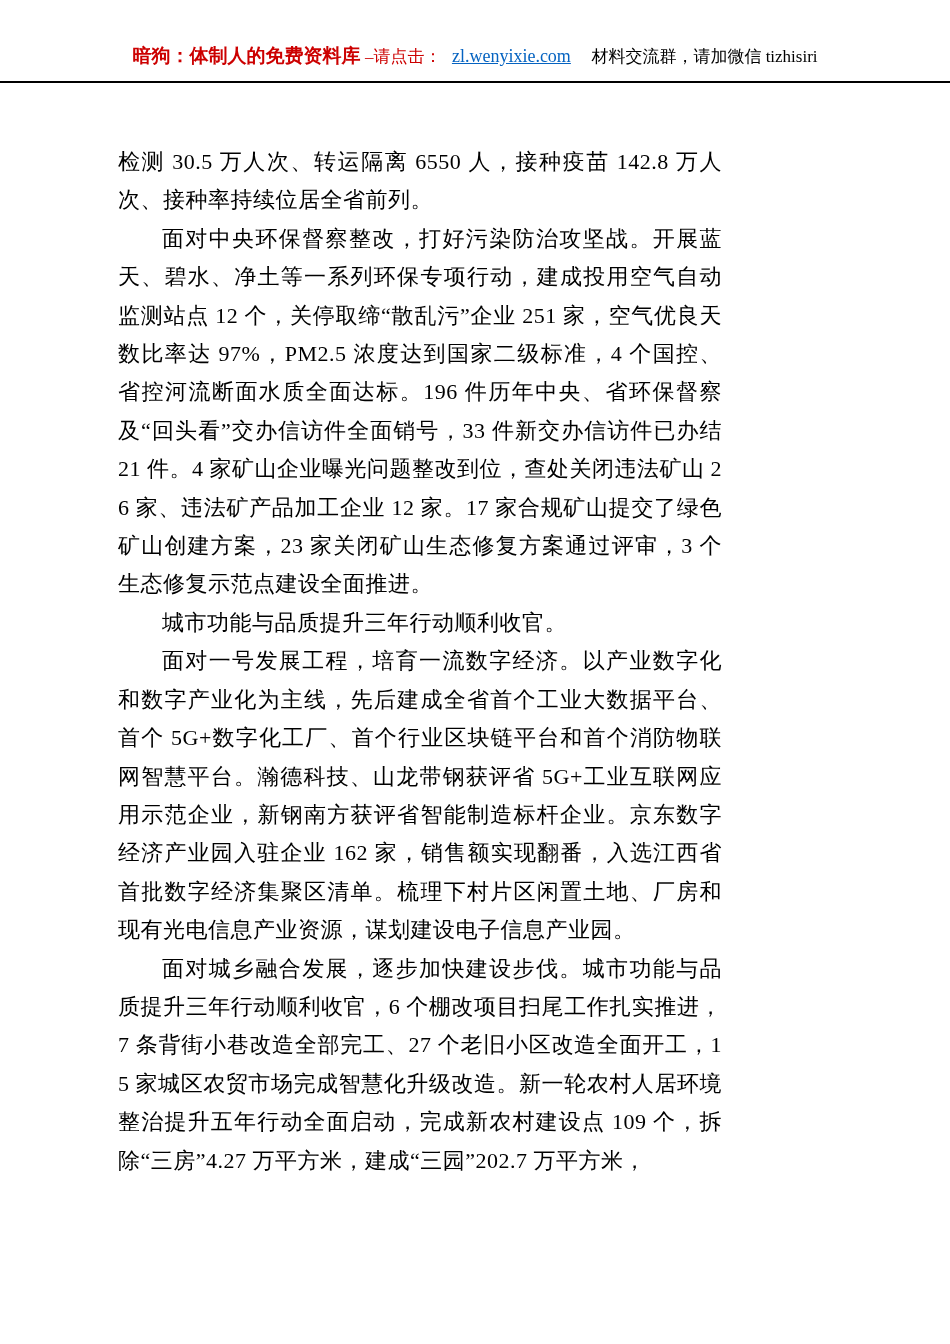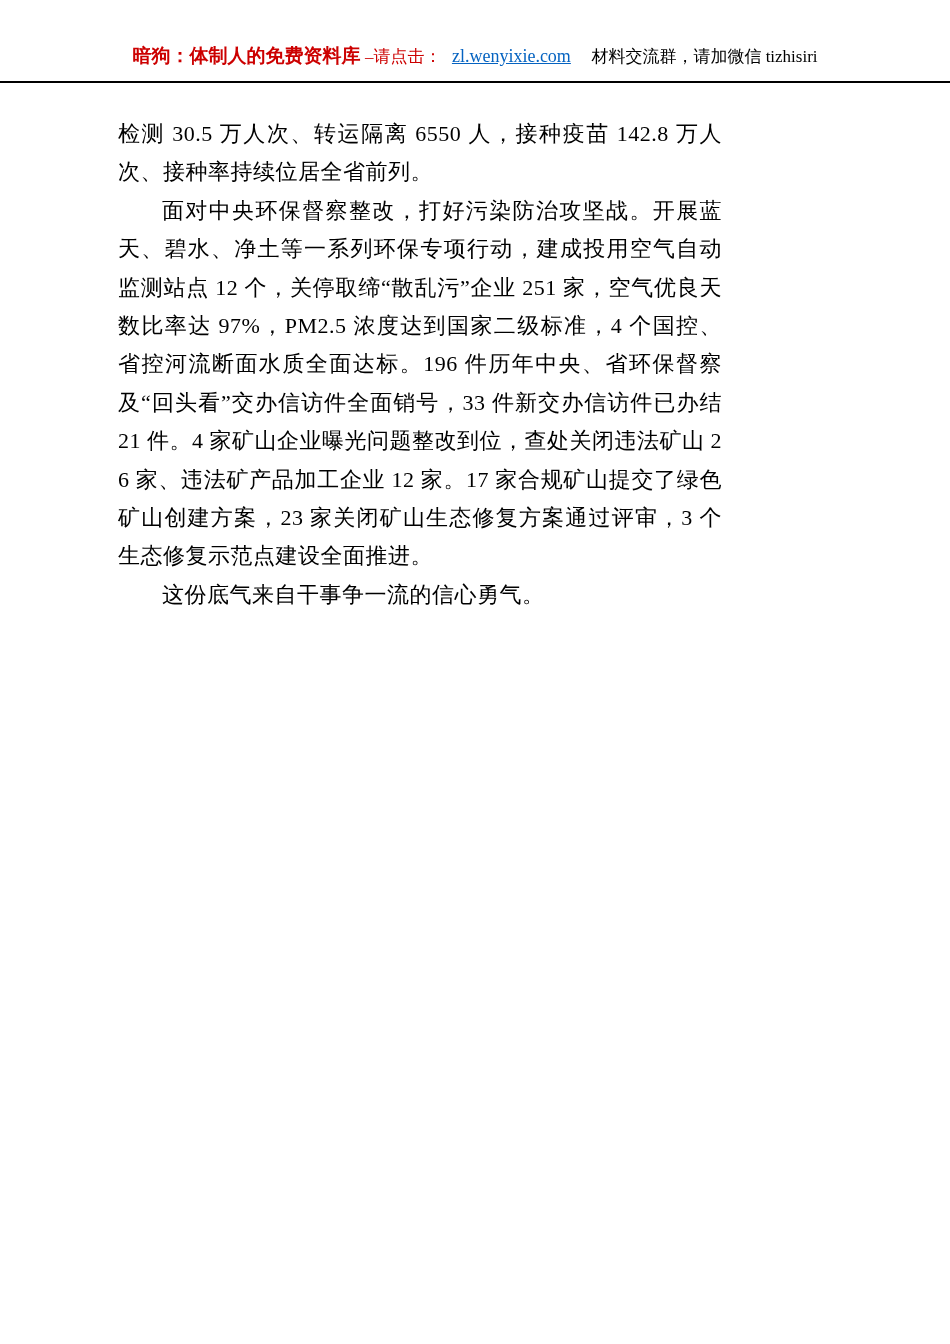--- a/index.html
+++ b/index.html
@@ -45,20 +45,21 @@
       color: #000000;
       font-size: 17px;
       margin-left: 10px;
     }
     .doc-body {
       padding: 32px 80px 40px 118px;
       font-size: 22px;
       line-height: 38.4px;
       text-align: justify;
       letter-spacing: 0.5px;
+      margin-top: 28px;
     }
     .doc-body p {
       margin: 0;
       padding: 0;
       text-indent: 2em;
       word-break: break-all;
     }
     .doc-body p.continuation {
       text-indent: 0;
     }
@@ -71,16 +72,18 @@
   <div class="doc-header">
     <span class="brand">暗狗：体制人的免费资料库</span>
     <span class="cta">–请点击：</span>
     <a class="site-link">zl.wenyixie.com</a>
     <span class="suffix">材料交流群，请加微信 tizhisiri</span>
   </div>
 
   <div class="doc-body">
     <p class="continuation">检测 30.5 万人次、转运隔离 6550 人，接种疫苗 142.8 万人次、接种率持续位居全省前列。</p>
     <p>面对中央环保督察整改，打好污染防治攻坚战。开展蓝天、碧水、净土等一系列环保专项行动，建成投用空气自动监测站点 12 个，关停取缔“散乱污”企业 251 家，空气优良天数比率达 97%，PM2.5 浓度达到国家二级标准，4 个国控、省控河流断面水质全面达标。196 件历年中央、省环保督察及“回头看”交办信访件全面销号，33 件新交办信访件已办结 21 件。4 家矿山企业曝光问题整改到位，查处关闭违法矿山 26 家、违法矿产品加工企业 12 家。17 家合规矿山提交了绿色矿山创建方案，23 家关闭矿山生态修复方案通过评审，3 个生态修复示范点建设全面推进。</p>
-    <p>这份底气来自干事争一流的信心勇气。</p>
+    <p>城市功能与品质提升三年行动顺利收官。</p>
+    <p>面对一号发展工程，培育一流数字经济。以产业数字化和数字产业化为主线，先后建成全省首个工业大数据平台、首个 5G+数字化工厂、首个行业区块链平台和首个消防物联网智慧平台。瀚德科技、山龙带钢获评省 5G+工业互联网应用示范企业，新钢南方获评省智能制造标杆企业。京东数字经济产业园入驻企业 162 家，销售额实现翻番，入选江西省首批数字经济集聚区清单。梳理下村片区闲置土地、厂房和现有光电信息产业资源，谋划建设电子信息产业园。</p>
+    <p>面对城乡融合发展，逐步加快建设步伐。城市功能与品质提升三年行动顺利收官，6 个棚改项目扫尾工作扎实推进，7 条背街小巷改造全部完工、27 个老旧小区改造全面开工，15 家城区农贸市场完成智慧化升级改造。新一轮农村人居环境整治提升五年行动全面启动，完成新农村建设点 109 个，拆除“三房”4.27 万平方米，建成“三园”202.7 万平方米，</p>
   </div>
 
 </div>
 
 </body></html>

